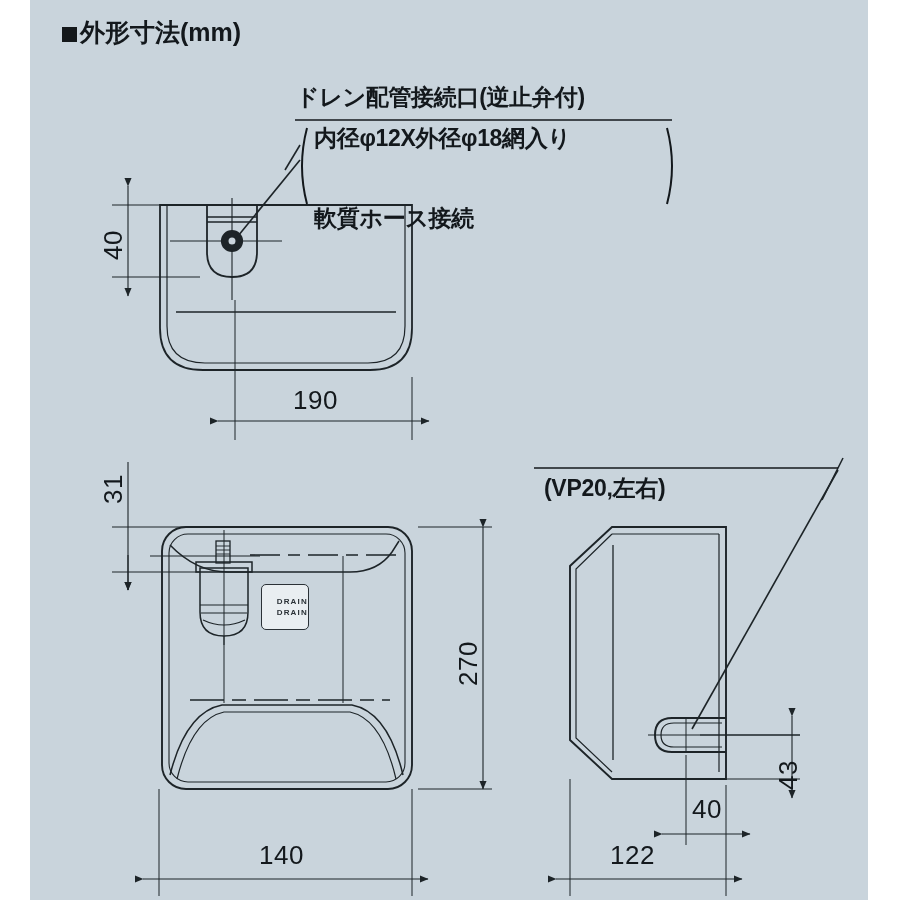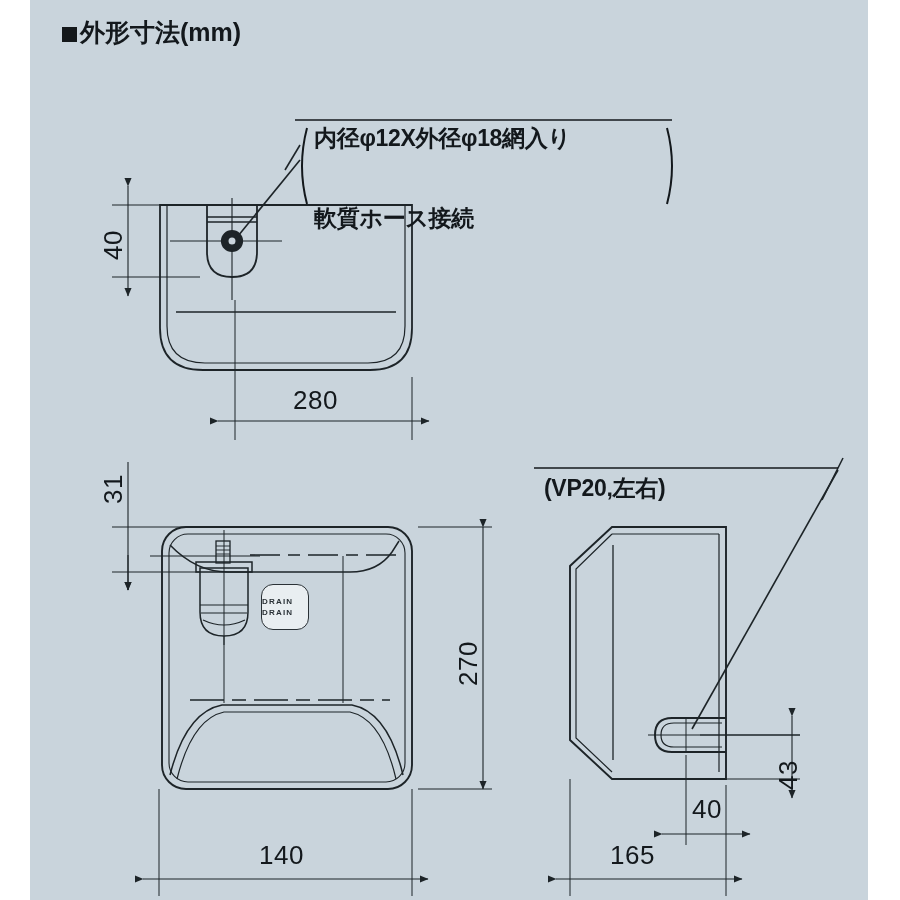--- a/index.html
+++ b/index.html
@@ -187,36 +187,37 @@
       <path d="M667,128 Q677,166 667,204"></path>
       <line x1="295" y1="120" x2="672" y2="120" stroke-width="1.6"></line>
       <line x1="534" y1="468" x2="838" y2="468" stroke-width="1.6"></line>
     </g>
   </svg>
 
   <div class="lbl title" style="left:62px;top:20px;">
     <span class="sq"></span><span>外形寸法(mm)</span>
   </div>
 
+  <div class="lbl note" style="left:296px;top:86px;">ドレン配管接続口(逆止弁付)</div>
   <div class="lbl note" style="left:314px;top:127px;">内径φ12X外径φ18網入り</div>
   <div class="lbl note" style="left:314px;top:168px;margin-top:39px;">軟質ホース接続</div>
 
   <div class="lbl note" style="left:544px;top:477px;">(VP20,左右)</div>
 
   <div class="lbl dim dimv" style="left:100px;top:260px;">40</div>
-  <div class="lbl dim" style="left:293px;top:387px;">280</div>
+  <div class="lbl dim" style="left:293px;top:387px;">190</div>
 
   <div class="lbl dim dimv" style="left:100px;top:504px;">31</div>
   <div class="lbl dim dimv" style="left:455px;top:686px;">270</div>
   <div class="lbl dim" style="left:259px;top:842px;">140</div>
 
   <div class="lbl dim dimv" style="left:775px;top:790px;">43</div>
   <div class="lbl dim" style="left:692px;top:796px;">40</div>
-  <div class="lbl dim" style="left:610px;top:842px;">165</div>
+  <div class="lbl dim" style="left:610px;top:842px;">122</div>
 
   <div style="position:absolute;left:261px;top:584px;width:46px;height:44px;
-              border:1.6px solid #2a3136;border-radius:12px;background:#e9eef1;
-              display:flex;flex-direction:column;align-items:flex-start;justify-content:center;">
+              border:1.6px solid #2a3136;border-radius:5px;background:#e9eef1;
+              display:flex;flex-direction:column;align-items:flex-end;justify-content:center;">
     <div class="badgetxt">DRAIN</div>
     <div class="badgetxt">DRAIN</div>
   </div>
 
 </div>
 
 </body></html>

